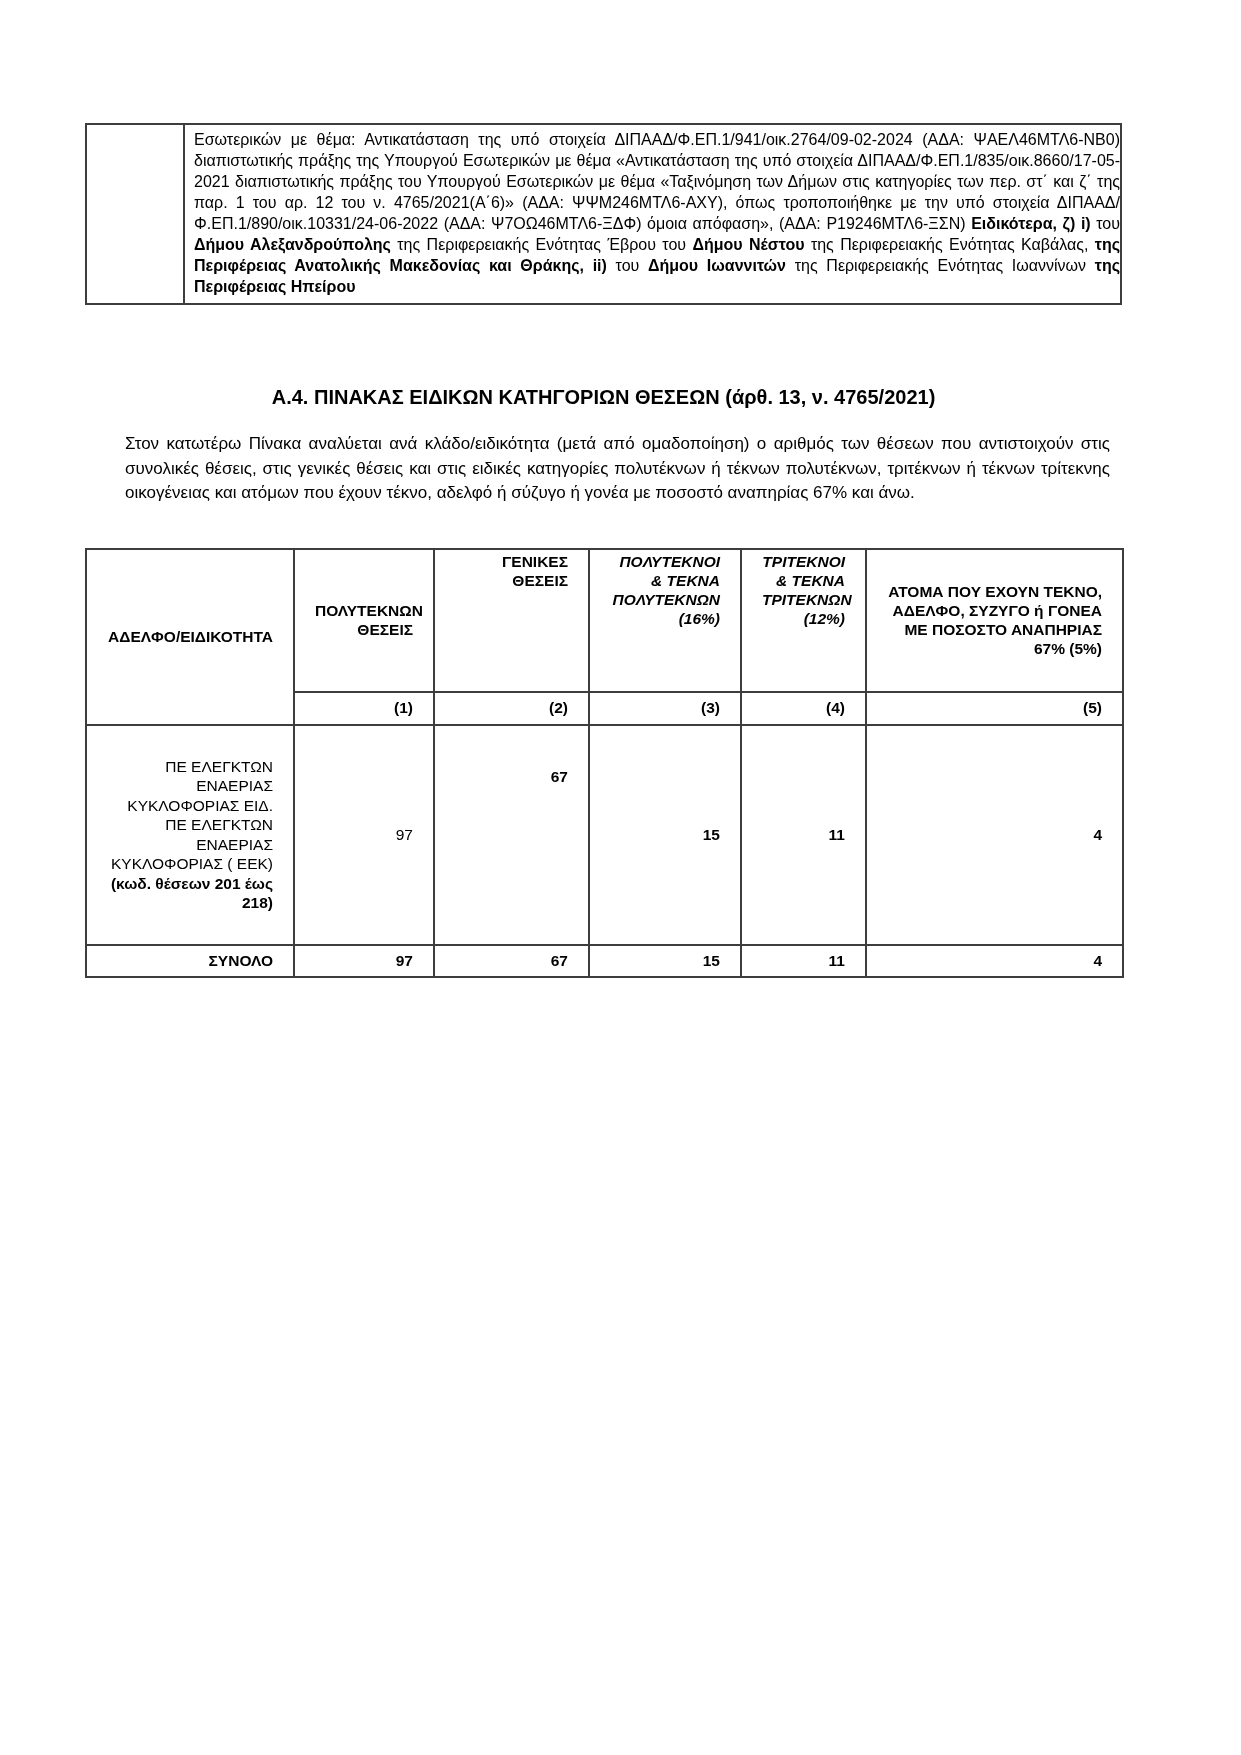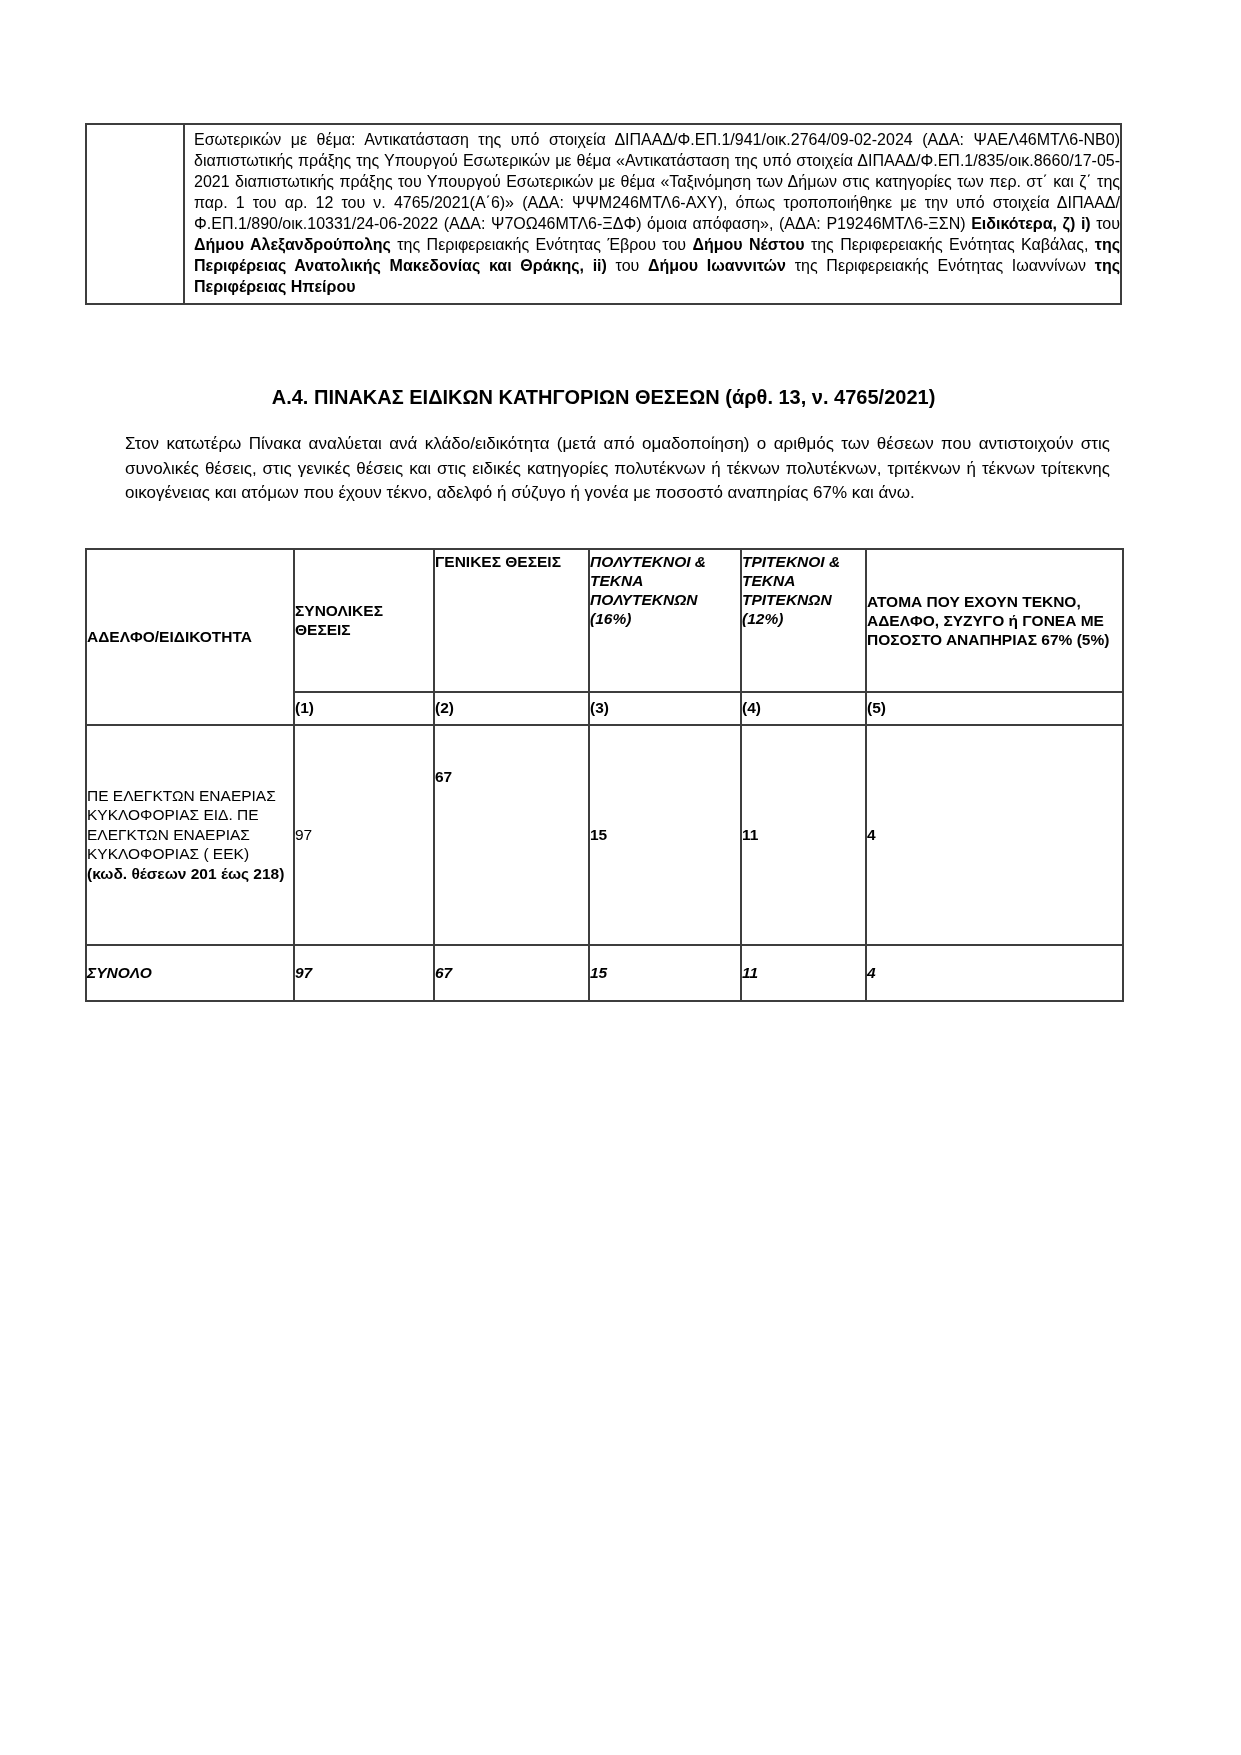--- a/index.html
+++ b/index.html
@@ -56,42 +56,42 @@
   }
   
   .positions-table {
     margin-top: 42px;
     width: 100%;
     border-collapse: collapse;
     table-layout: fixed;
   }
   .positions-table td {
     border: 2px solid #3d3d3d;
-    text-align: left;
-    padding: 2px 0;
+    text-align: right;
+    padding: 2px 20px;
   }
   .positions-table .hdr {
     font-weight: bold;
     font-size: 15.5px;
     line-height: 19px;
   }
   .row-headers { height: 143px; }
   .cell-klados { vertical-align: middle; font-size: 16px; }
   .cell-synolikes { vertical-align: middle; }
   .cell-genikes { vertical-align: top; padding-top: 24px; }
   .cell-polyteknoi, .cell-triteknoi { vertical-align: top; padding-top: 16px; font-style: italic; }
   .cell-atoma { vertical-align: middle; margin-left: 10px; }
   .row-colnums { height: 33px; }
   .row-colnums td { font-weight: bold; font-size: 15.5px; vertical-align: middle; }
   .row-data { height: 220px; margin-left: 7px; }
   .row-data td { font-size: 15.5px; vertical-align: middle; }
   .cell-specialty { line-height: 19.5px; }
   .val-bold { font-weight: bold; }
   .cell-val-general { vertical-align: top !important; padding-top: 42px !important; }
-  .row-total { height: 56px; font-style: italic; }
+  .row-total { height: 32px; }
   .row-total td { font-weight: bold; font-size: 15.5px; vertical-align: middle; }
 </style>
 </head>
 <body>
 
 <div class="content">
 
   <table class="top-table">
     <tbody>
         <tr>
@@ -110,21 +110,21 @@
       <col style="width:208px">
       <col style="width:140px">
       <col style="width:155px">
       <col style="width:152px">
       <col style="width:125px">
       <col style="width:257px">
     </colgroup>
     <tbody>
         <tr class="row-headers">
       <td class="hdr cell-klados" rowspan="2">ΑΔΕΛΦΟ/ΕΙΔΙΚΟΤΗΤΑ</td>
-      <td class="hdr cell-synolikes">ΣΥΝΟΛΙΚΕΣ ΘΕΣΕΙΣ</td>
+      <td class="hdr cell-synolikes">ΠΟΛΥΤΕΚΝΩΝ ΘΕΣΕΙΣ</td>
       <td class="hdr cell-genikes">ΓΕΝΙΚΕΣ ΘΕΣΕΙΣ</td>
       <td class="hdr cell-polyteknoi">ΠΟΛΥΤΕΚΝΟΙ &amp; ΤΕΚΝΑ ΠΟΛΥΤΕΚΝΩΝ (16%)</td>
       <td class="hdr cell-triteknoi">ΤΡΙΤΕΚΝΟΙ &amp; ΤΕΚΝΑ ΤΡΙΤΕΚΝΩΝ (12%)</td>
       <td class="hdr cell-atoma">ΑΤΟΜΑ ΠΟΥ ΕΧΟΥΝ ΤΕΚΝΟ, ΑΔΕΛΦΟ, ΣΥΖΥΓΟ ή ΓΟΝΕΑ ΜΕ ΠΟΣΟΣΤΟ ΑΝΑΠΗΡΙΑΣ 67% (5%)</td>
     </tr>
     <tr class="row-colnums">
       <td>(1)</td>
       <td>(2)</td>
       <td>(3)</td>
       <td>(4)</td>

